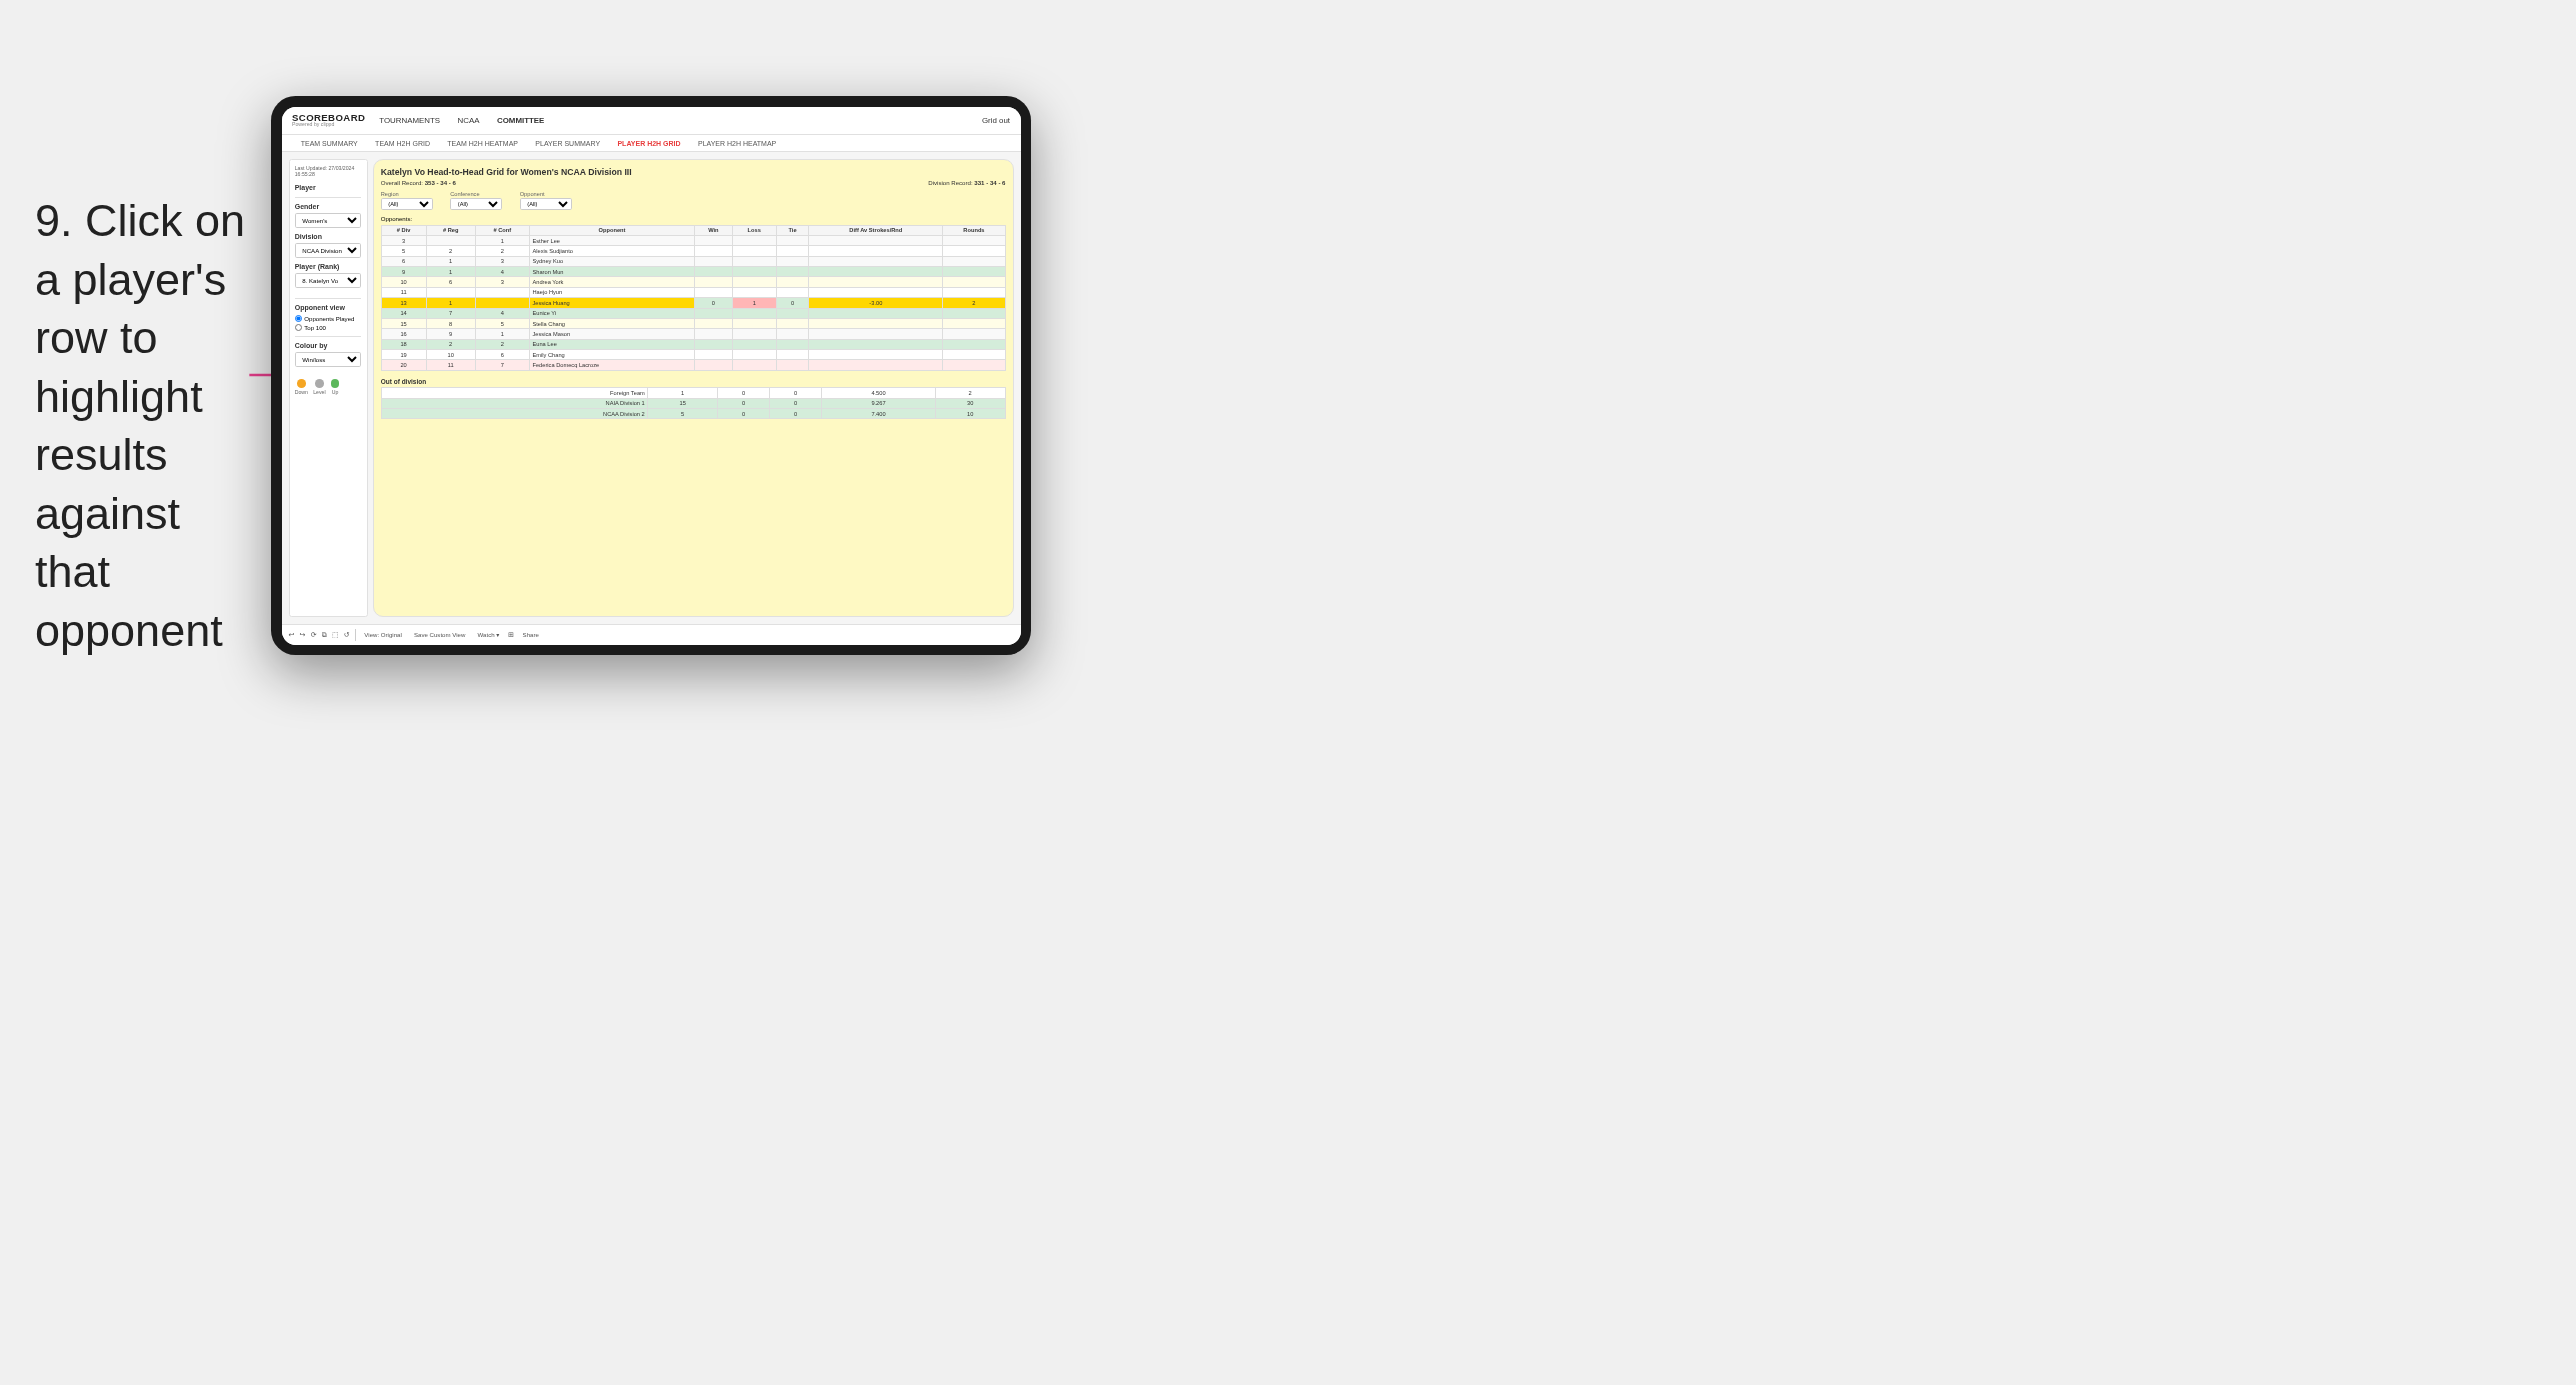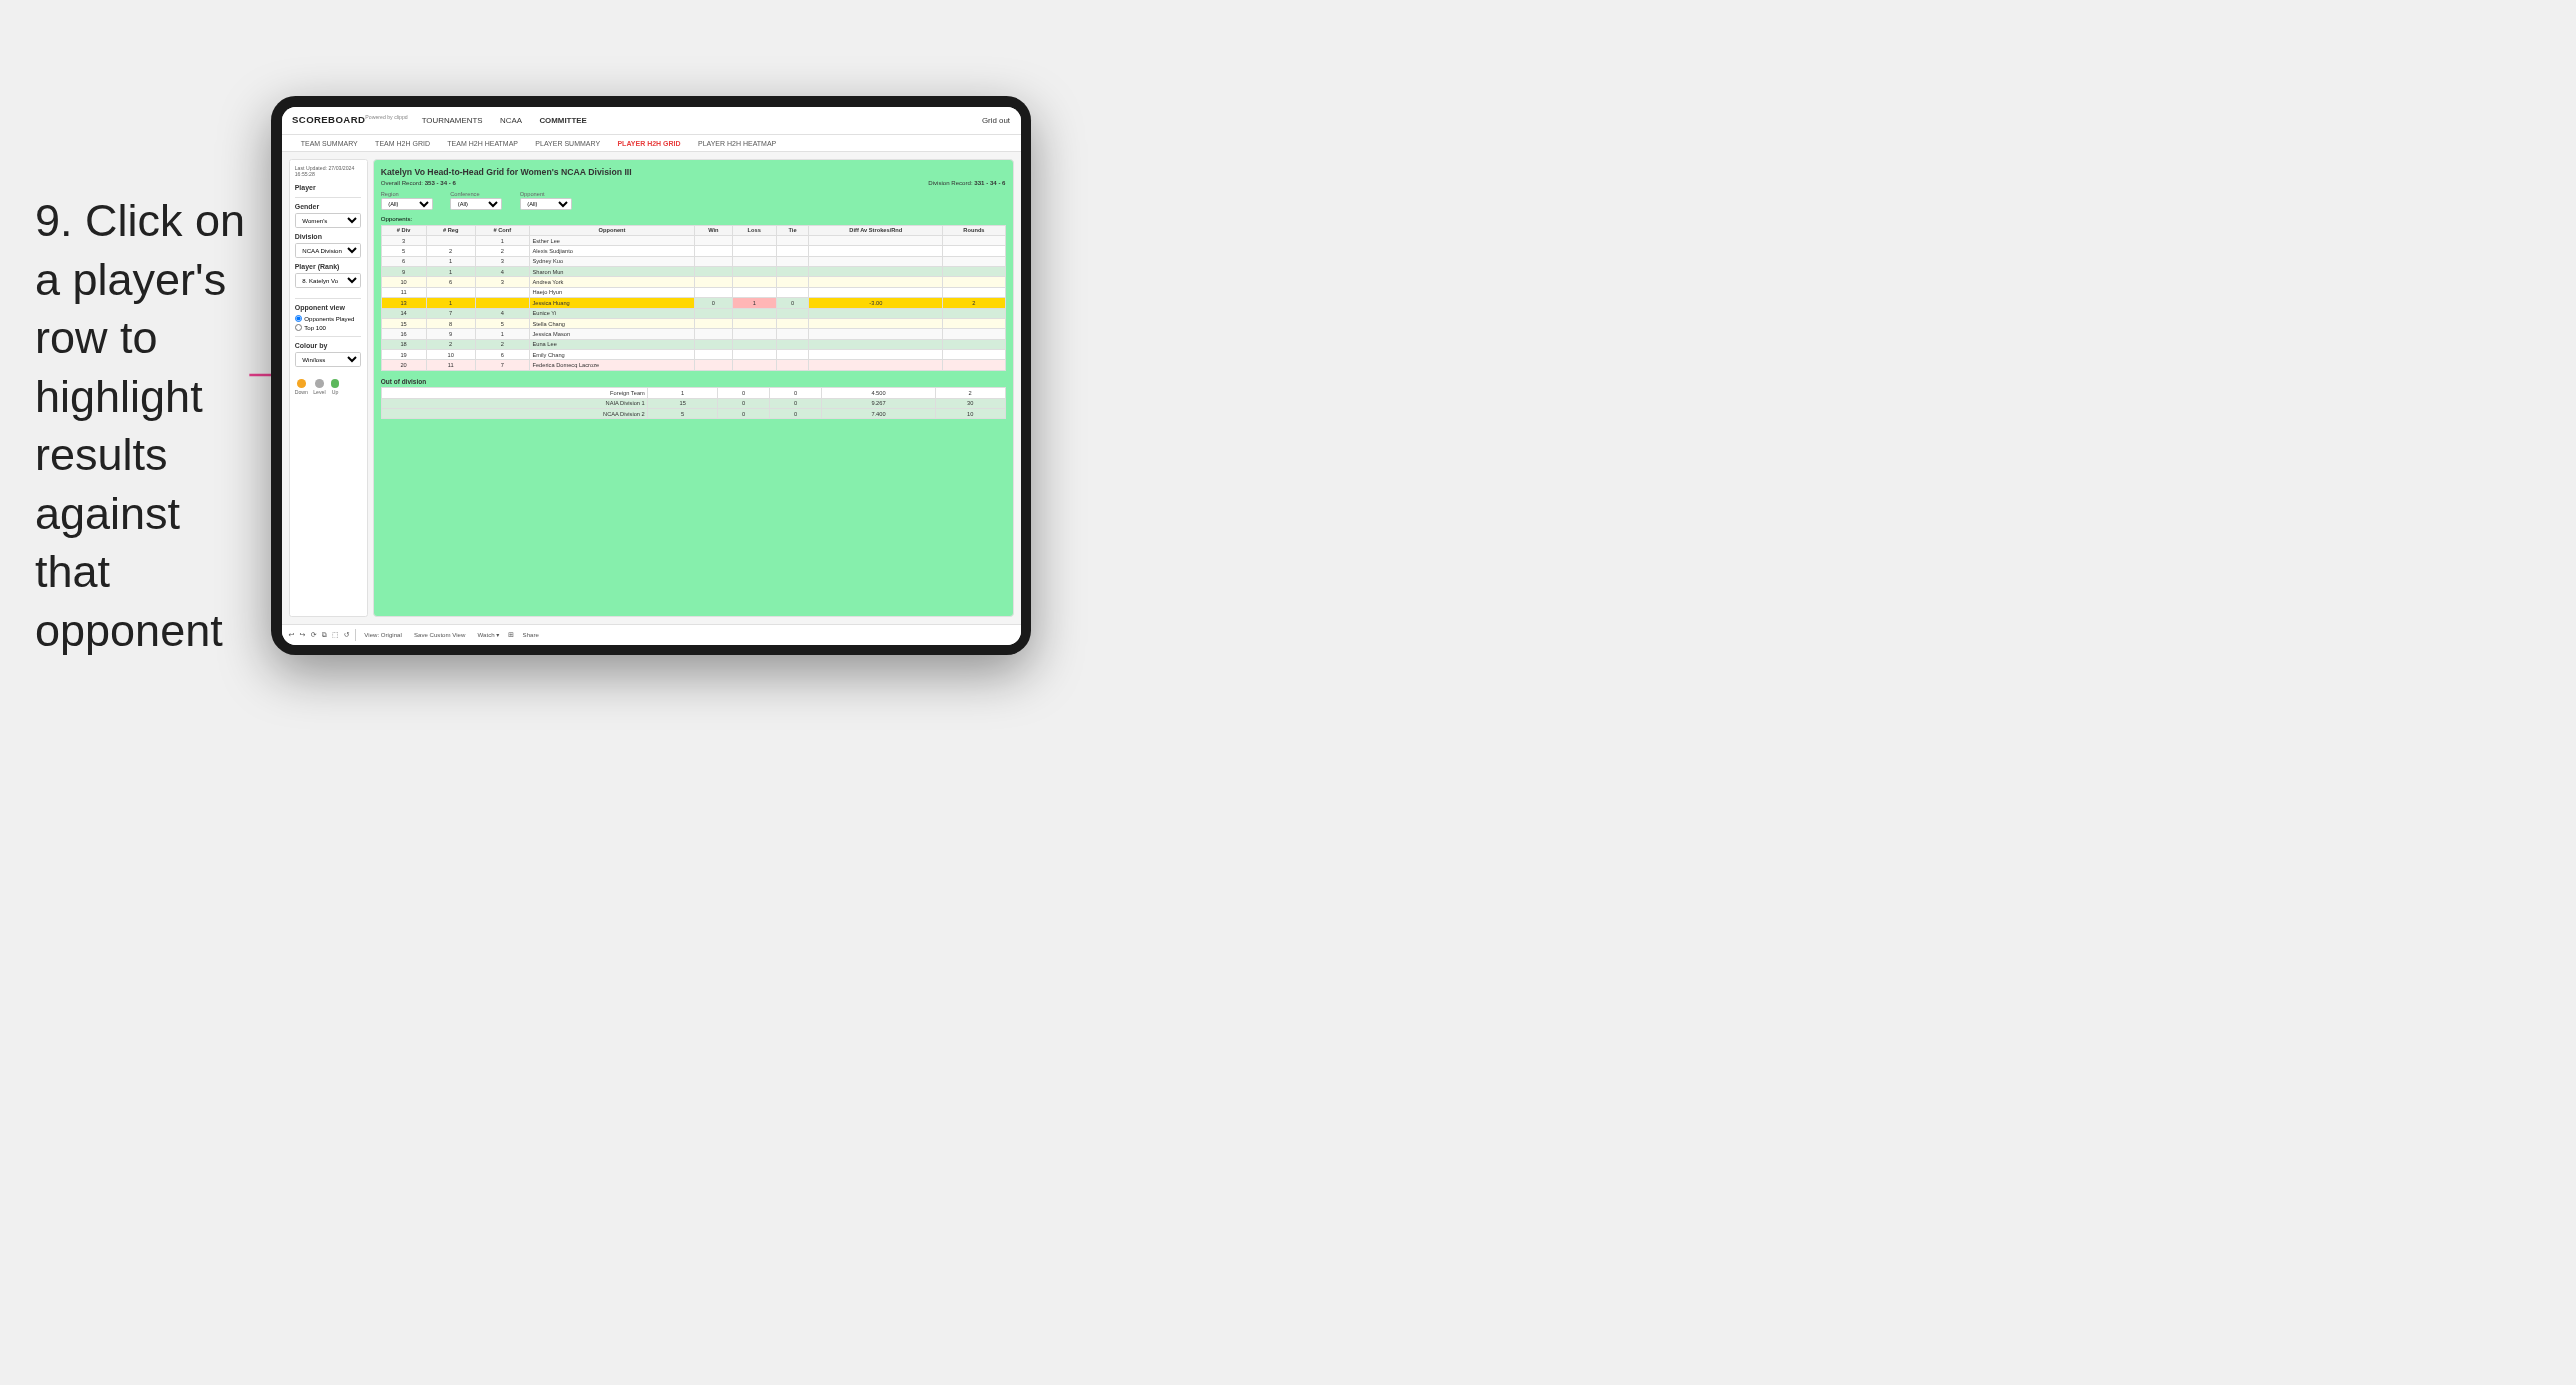--- a/index.html
+++ b/index.html
@@ -41,20 +41,21 @@
       align-items: center;
       padding: 0 10.5px;
       height: 28px;
       background: #fff;
       border-bottom: 0.9px solid #e0e0e0;
       flex-shrink: 0;
     }
 
     .logo-area {
       display: flex;
+      flex-direction: column;
       margin-right: 14px;
     }
 
     .logo-text {
       font-size: 9.6px;
       font-weight: 900;
       color: #222;
       letter-spacing: 0.4px;
       line-height: 1;
     }
@@ -193,23 +194,23 @@
     }
 
     .color-label {
       font-size: 5.2px;
       color: #666;
     }
 
     
     .grid-area {
       flex: 1;
-      background: #86efac;
+      background: #fef9c3;
       border: 0.9px solid #e0e0e0;
-      border-radius: 4px;
+      border-radius: 10px;
       padding: 7px;
       overflow: auto;
       font-size: 6.1px;
     }
 
     .grid-title {
       font-size: 8.7px;
       font-weight: 600;
       color: #333;
       margin-bottom: 1.7px;

